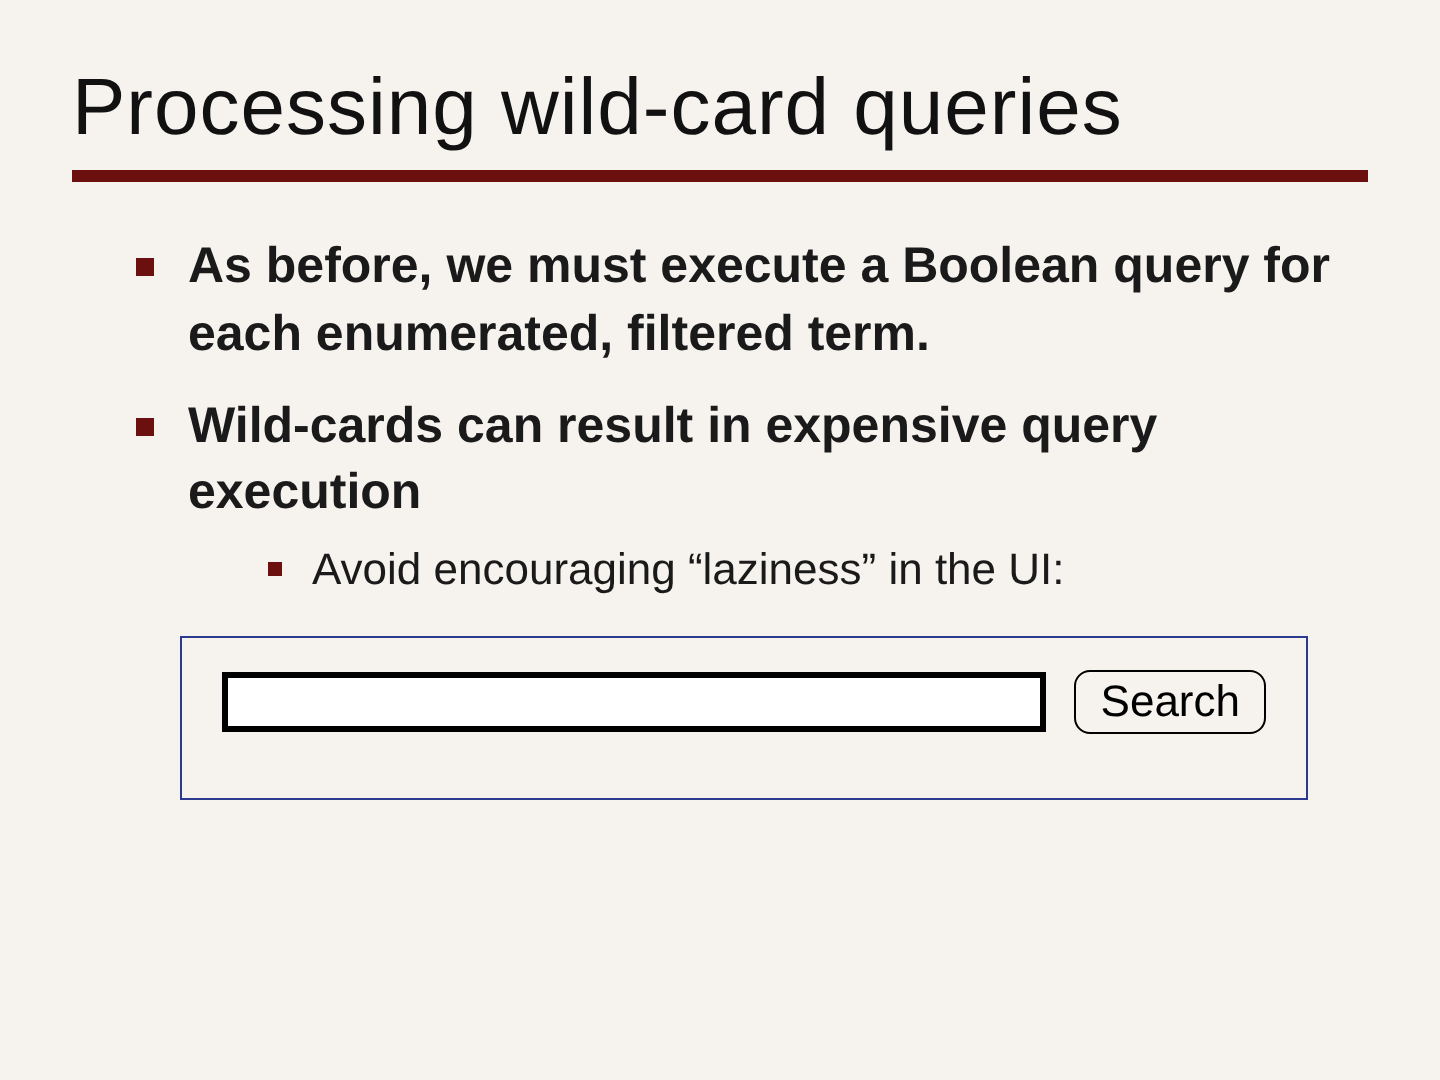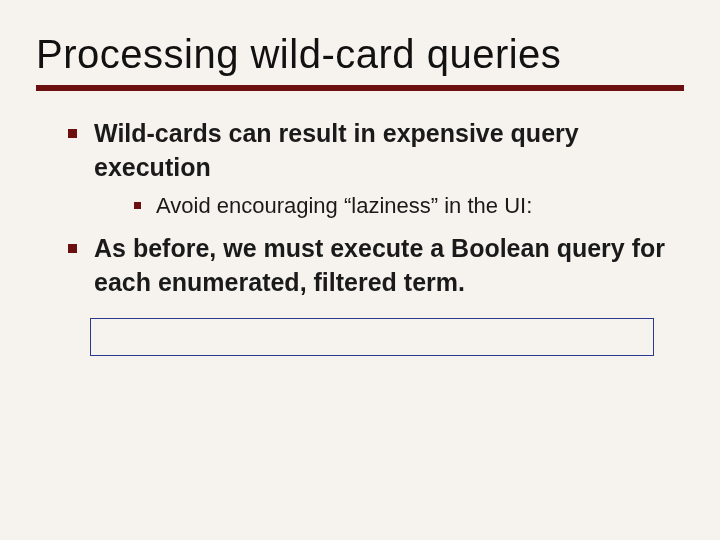--- a/index.html
+++ b/index.html
@@ -116,28 +116,32 @@
 </head>
 <body>
 
 <div class="slide">
 
   <div class="title">Processing wild-card queries</div>
   <div class="title-rule"></div>
 
   <ul class="bullets">
     <li>
+      <span>As before, we must execute a Boolean query for each enumerated, filtered term.</span>
+    </li>
+    <li>
       <span>Wild-cards can result in expensive query execution</span>
       <ul class="sub">
         <li>
           <span>Avoid encouraging “laziness” in the UI:</span>
         </li>
       </ul>
     </li>
-    <li>
-      <span>As before, we must execute a Boolean query for each enumerated, filtered term.</span>
-    </li>
   </ul>
 
   <div class="search-panel">
+    <div class="search-row">
+      <input class="search-input" type="text" placeholder="" style="">
+      <button class="search-button">Search</button>
+    </div>
   </div>
 
 </div>
 
 </body></html>

